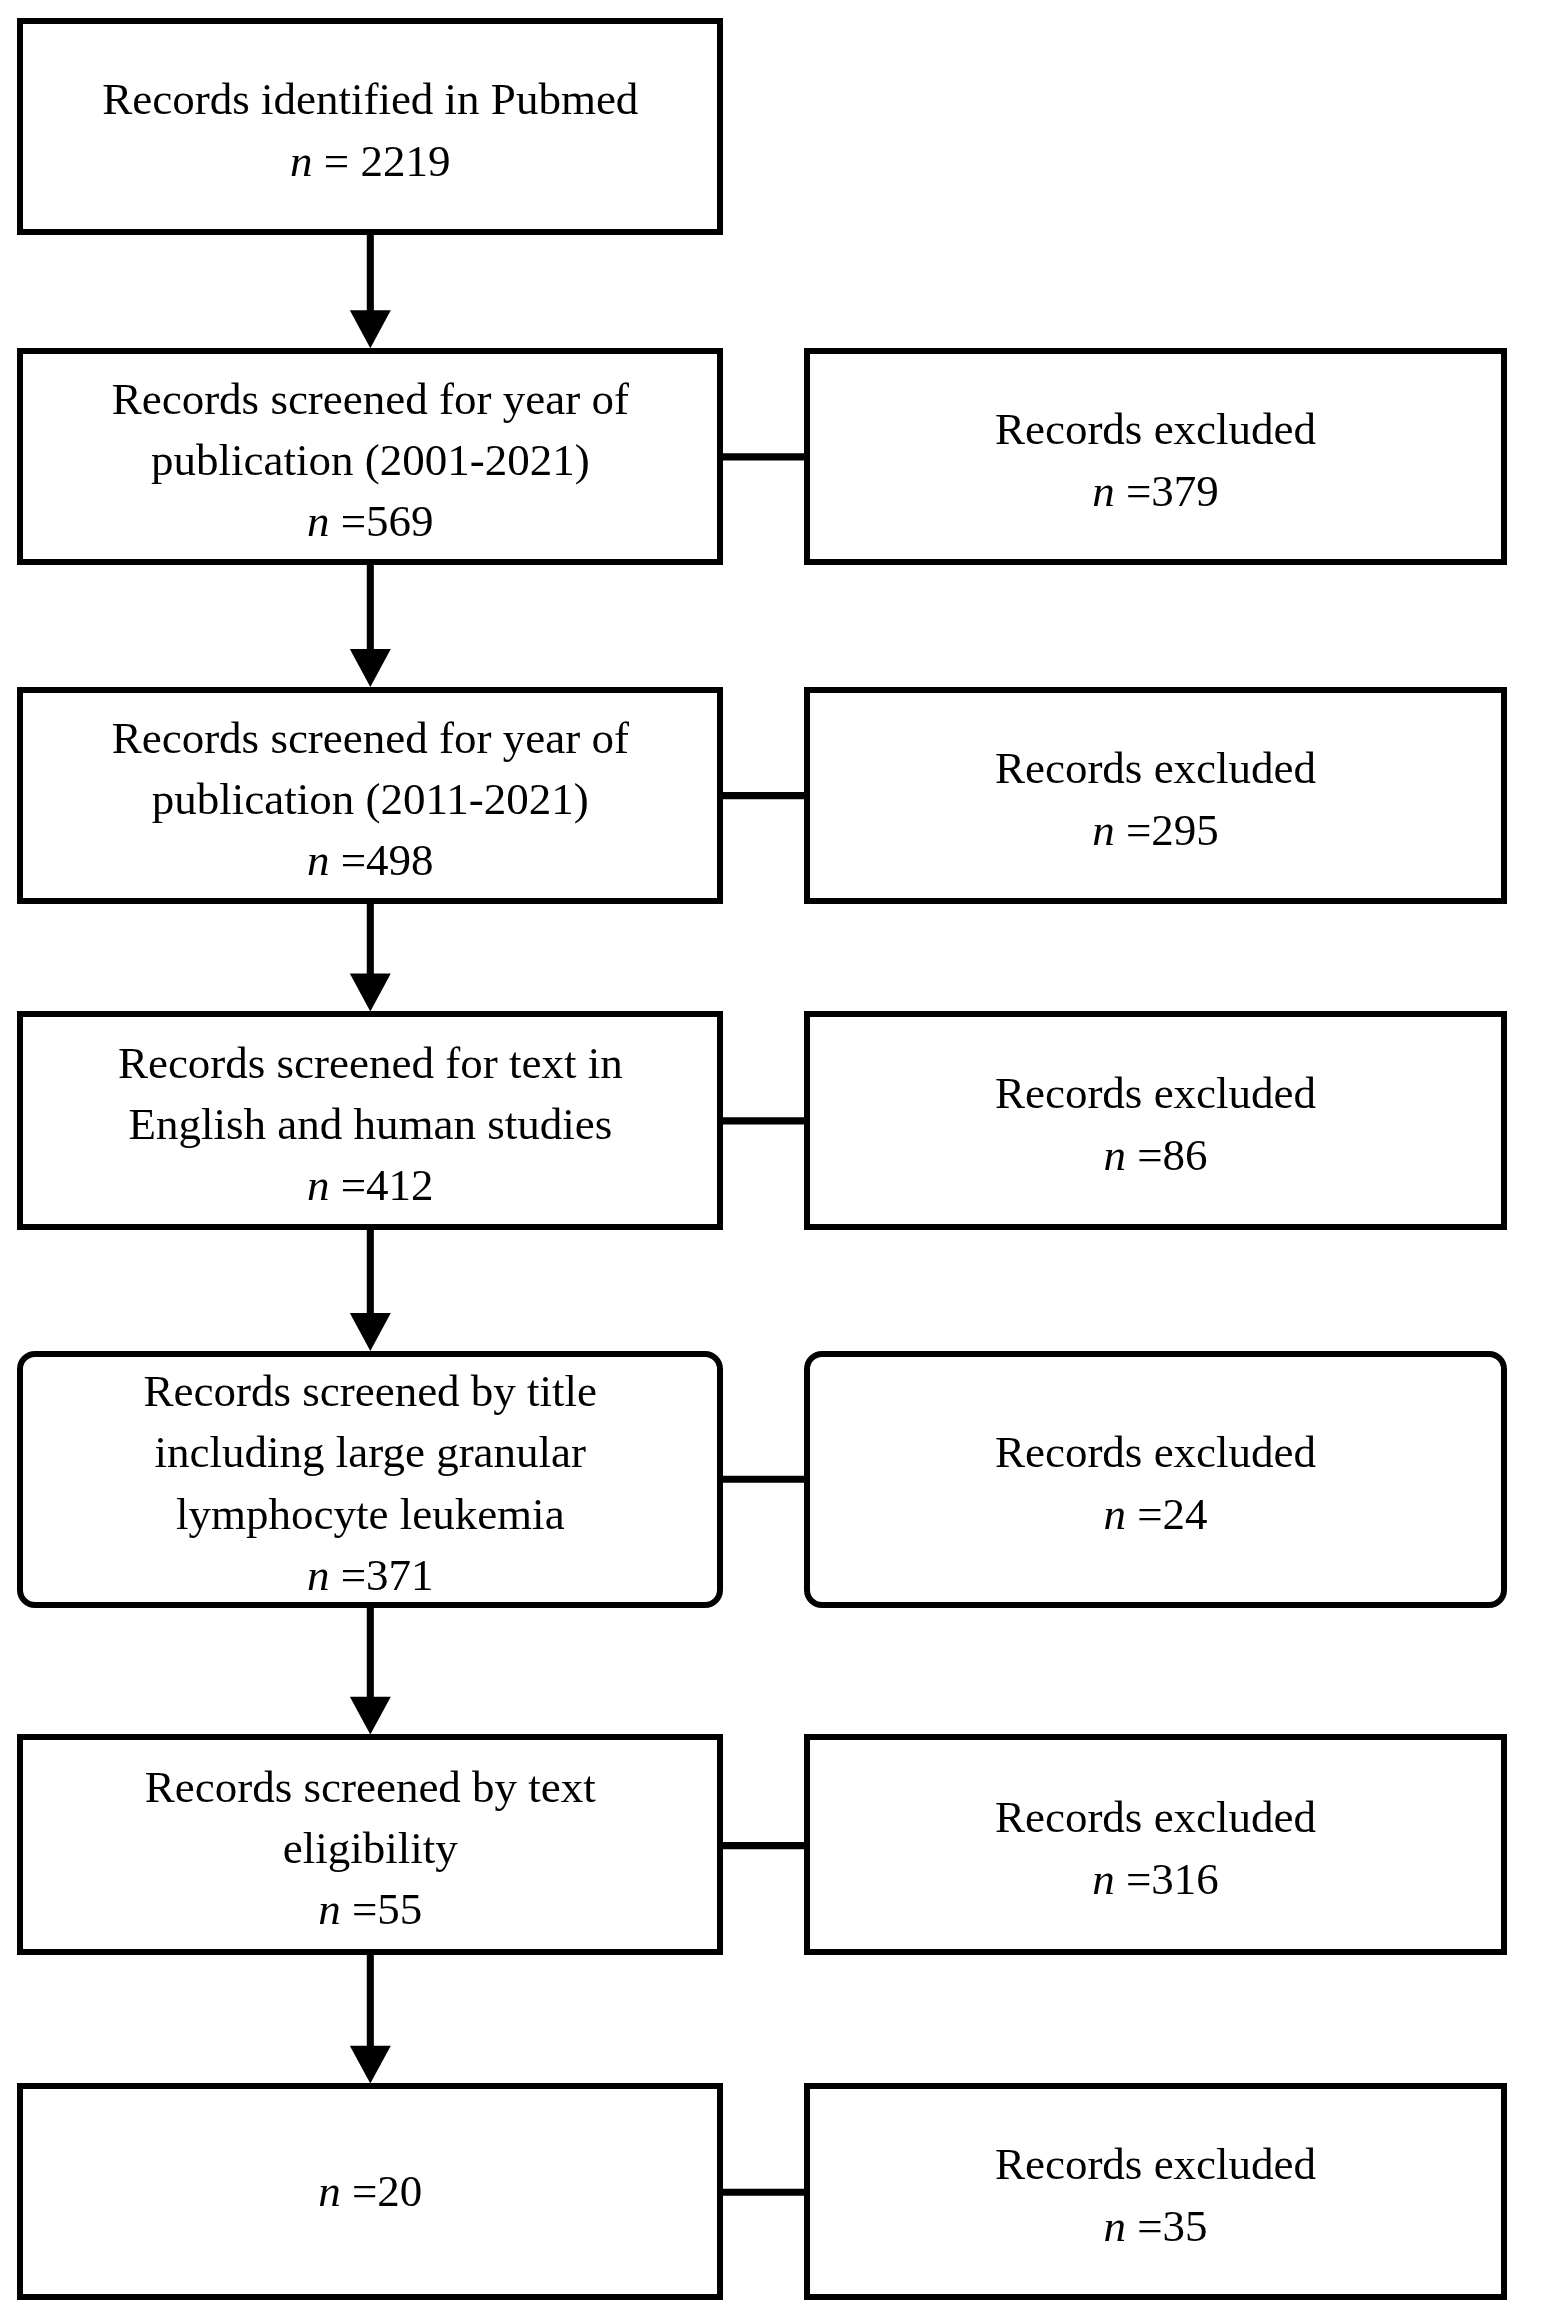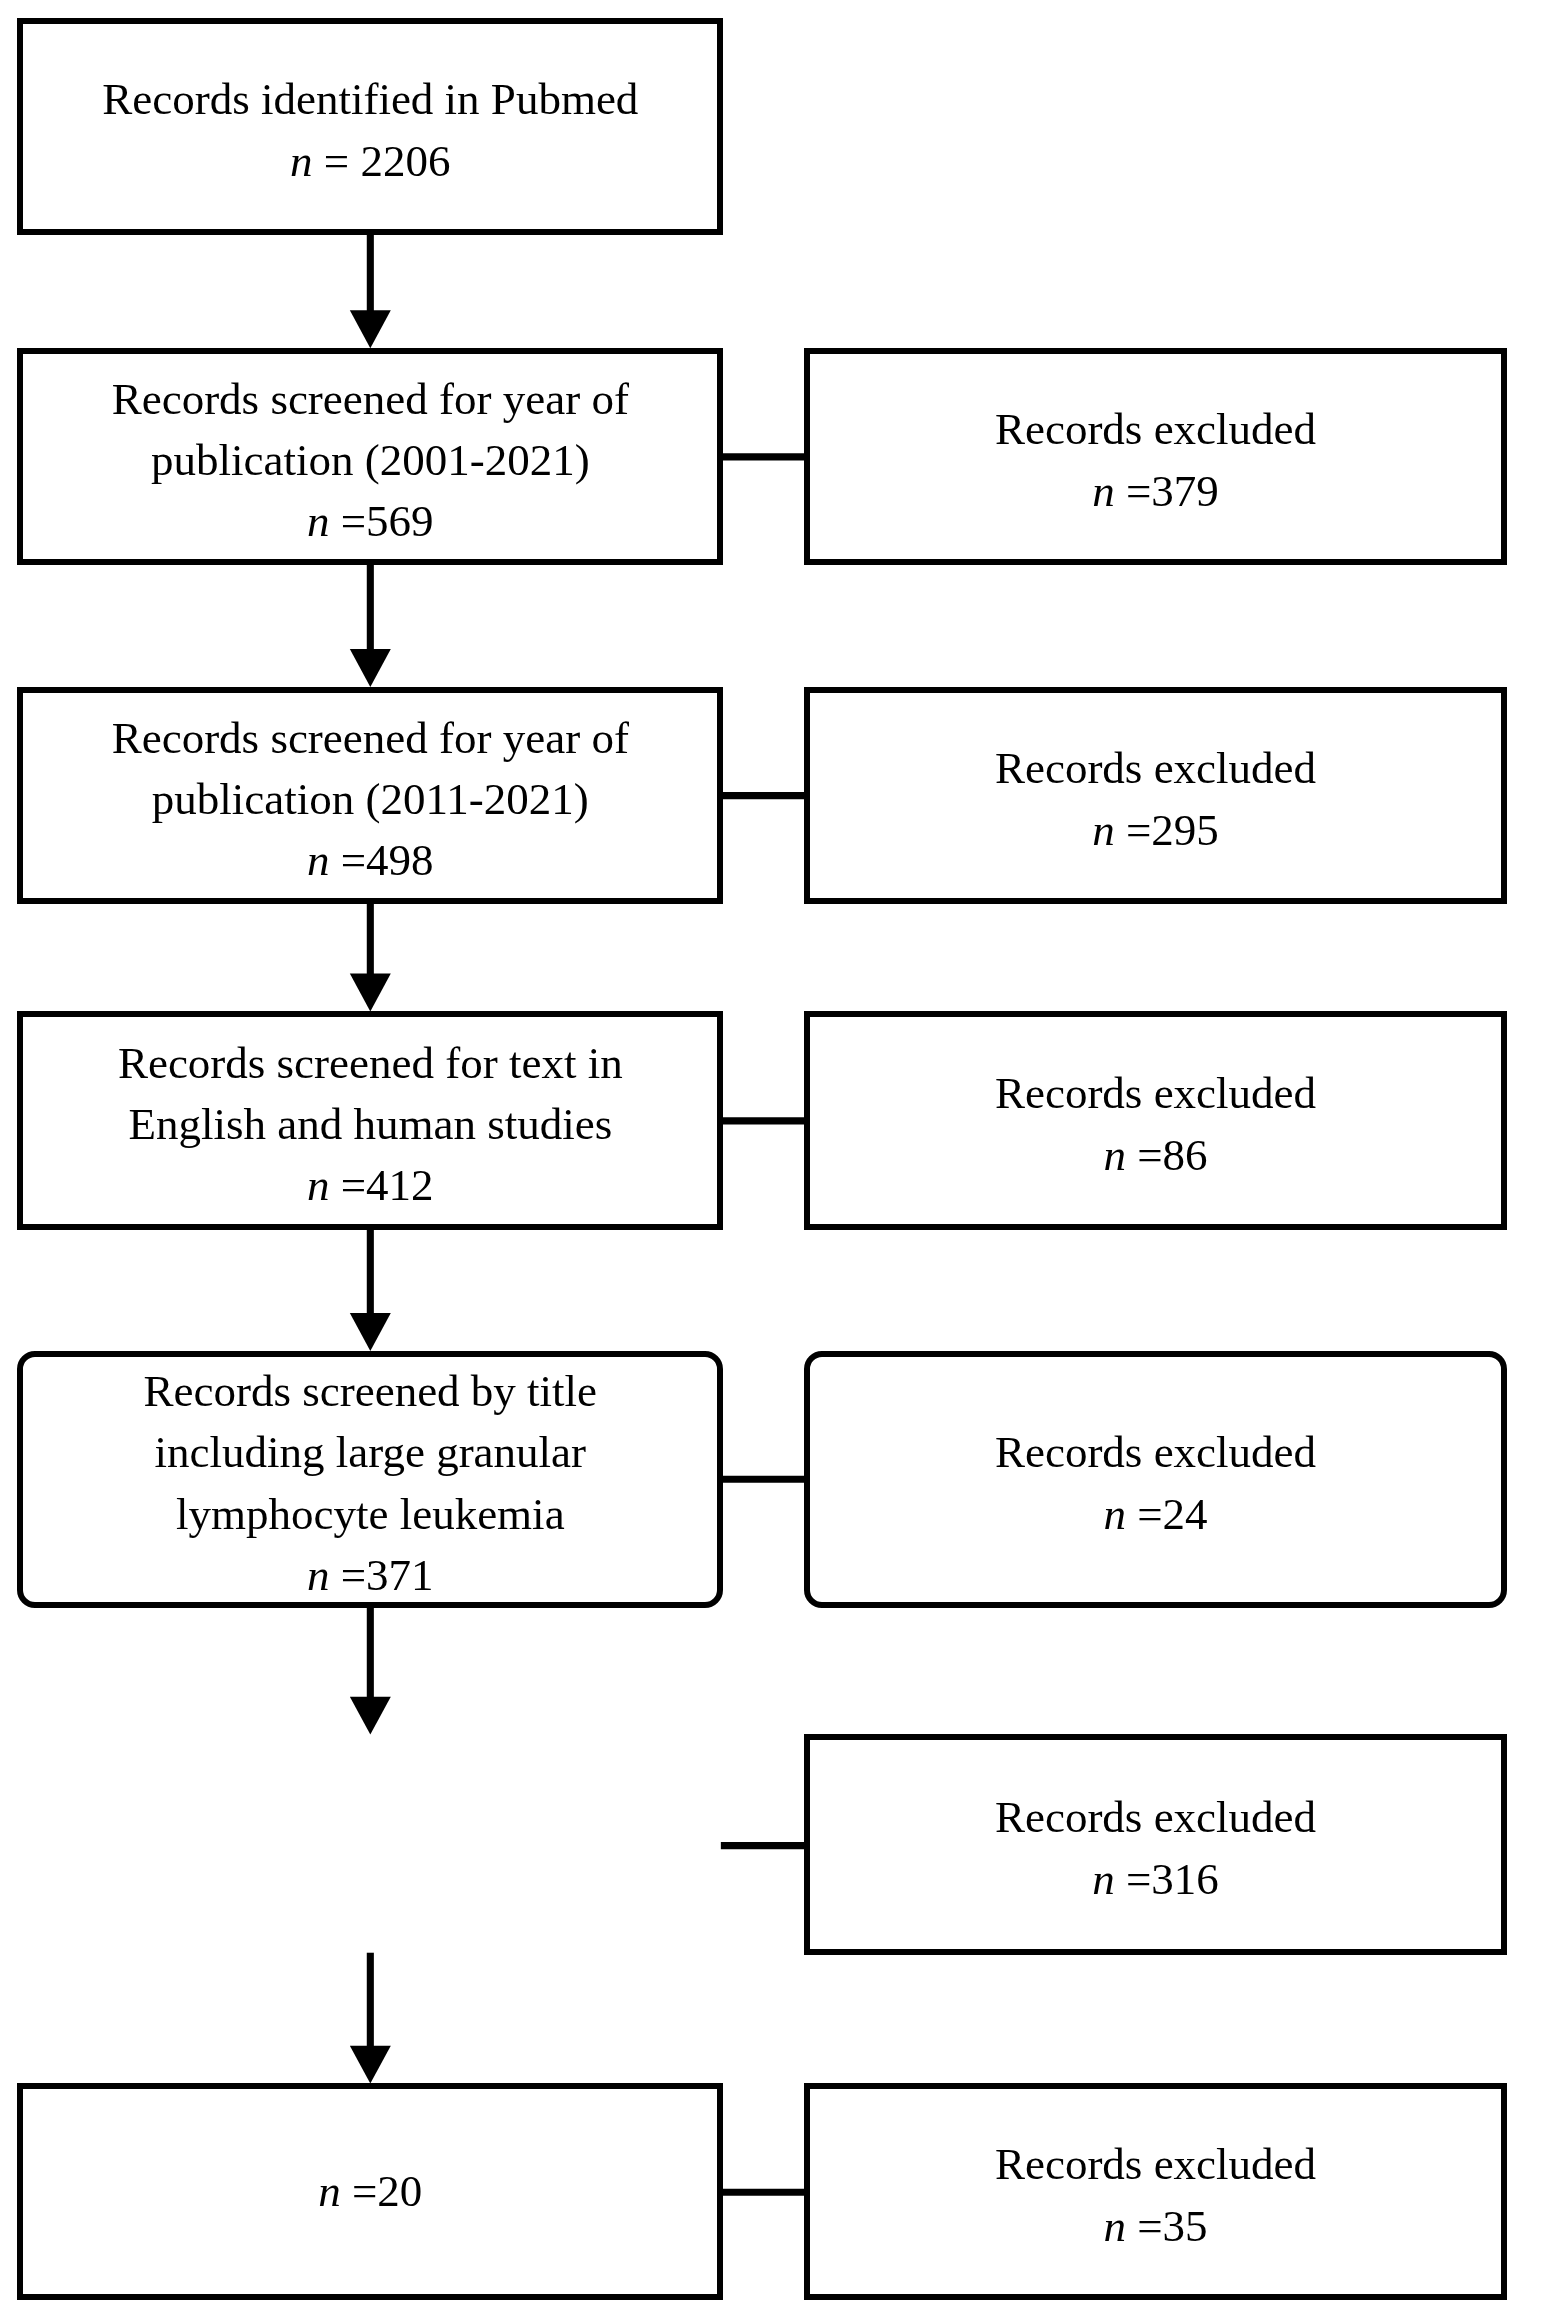--- a/index.html
+++ b/index.html
@@ -105,21 +105,21 @@
         <polygon points="1031,2317 1031,2369 1079,2343"></polygon>
     </g>
     <g>
       <line x1="915" y1="2783" x2="1037" y2="2783"></line>
         <polygon points="1031,2757 1031,2809 1079,2783"></polygon>
     </g>
   </svg>
 
   <div class="box main-col r1">
     <div class="box-text">Records identified in Pubmed</div>
-    <div class="n-line"><i>n</i><span> = 2206</span></div>
+    <div class="n-line"><i>n</i><span> = 2219</span></div>
   </div>
 
   <div class="box main-col r2">
     <div class="box-text">Records screened for year of<br>publication (2001-2021)</div>
     <div class="n-line"><i>n</i><span> =569</span></div>
   </div>
 
   <div class="box main-col r3">
     <div class="box-text">Records screened for year of<br>publication (2011-2021)</div>
     <div class="n-line"><i>n</i><span> =498</span></div>
@@ -128,20 +128,24 @@
   <div class="box main-col r4">
     <div class="box-text">Records screened for text in<br>English and human studies</div>
     <div class="n-line"><i>n</i><span> =412</span></div>
   </div>
 
   <div class="box main-col r5">
     <div class="box-text">Records screened by title<br>including large granular<br>lymphocyte leukemia</div>
     <div class="n-line"><i>n</i><span> =371</span></div>
   </div>
 
+  <div class="box main-col r6">
+    <div class="box-text">Records screened by text<br>eligibility</div>
+    <div class="n-line"><i>n</i><span> =55</span></div>
+  </div>
 
   <div class="box main-col r7">
     <div class="n-line"><i>n</i><span> =20</span></div>
   </div>
 
   <div class="box excl-col r2">
     <div class="box-text">Records excluded</div>
     <div class="n-line"><i>n</i><span> =379</span></div>
   </div>
 

